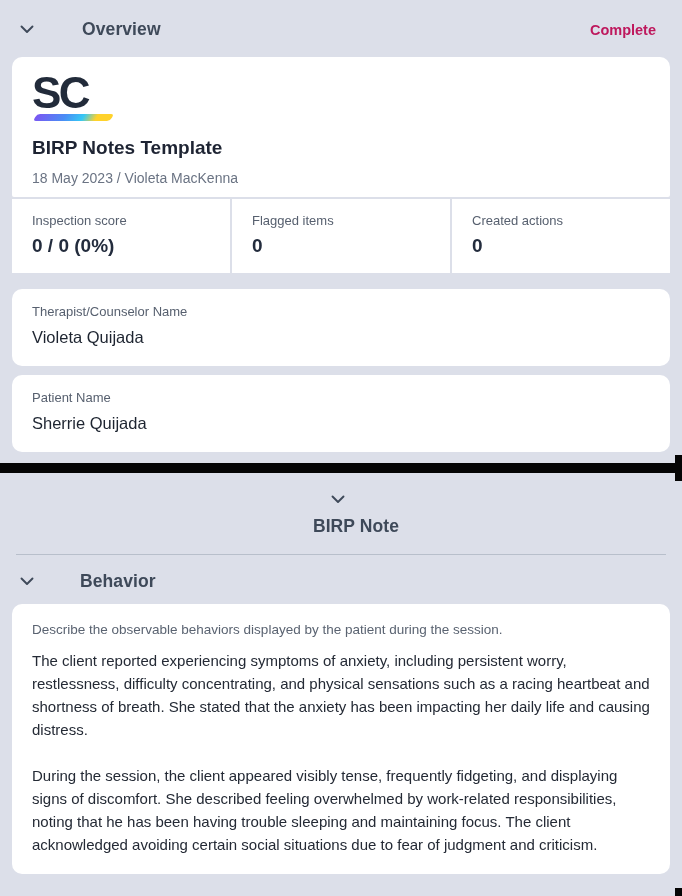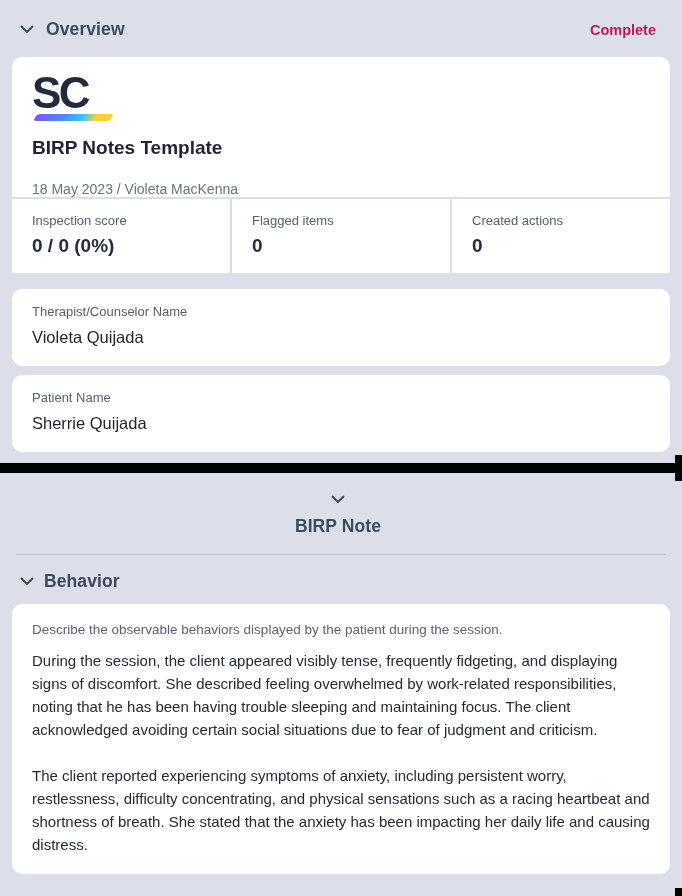--- a/index.html
+++ b/index.html
@@ -17,20 +17,21 @@
     align-items: center;
     gap: 12px;
     padding: 0 26px 0 20px;
   }
   .section-header .chev { display: inline-flex; color: #3e4959; flex: 0 0 auto; cursor: pointer; }
   .section-title {
     font-size: 17.5px;
     font-weight: 700;
     color: #3e4959;
     letter-spacing: 0.1px;
+    margin-left: 36px;
   }
   .status-complete {
     margin-left: auto;
     font-size: 14.5px;
     font-weight: 600;
     color: #be185d;
   }
   #overview-header { height: 57px; padding-top: 2px; }
   
   .card {
@@ -59,21 +60,21 @@
     transform: skewX(-30deg);
     background: linear-gradient(90deg, #7a57f2 0%, #4a8df5 38%, #35c8f5 62%, #ffd22b 80%);
   }
   .report-title {
     margin-top: 16px;
     font-size: 19px;
     font-weight: 700;
     color: #1e2433;
   }
   .report-meta {
-    margin-top: 22px;
+    margin-top: 11px;
     font-size: 14px;
     color: #6a7383;
   }
   
   #stats-row {
     display: flex;
     gap: 2px;
     margin: 2px 12px 0;
     height: 74px;
   }
@@ -205,17 +206,17 @@
   <span class="chev">
     <svg width="14" height="9" viewBox="0 0 14 9">
         <path d="M1.5 1.5 L7 7 L12.5 1.5" fill="none" stroke="currentColor" stroke-width="1.9" stroke-linecap="round" stroke-linejoin="round"></path>
       </svg>
   </span>
   <span class="section-title">Behavior</span>
 </div>
 
 <div class="card" id="behavior-card">
   <div class="question-text">Describe the observable behaviors displayed by the patient during the session.</div>
+  <p class="answer-paragraph">The client reported experiencing symptoms of anxiety, including persistent worry, restlessness, difficulty concentrating, and physical sensations such as a racing heartbeat and shortness of breath. She stated that the anxiety has been impacting her daily life and causing distress.</p>
   <p class="answer-paragraph">During the session, the client appeared visibly tense, frequently fidgeting, and displaying signs of discomfort. She described feeling overwhelmed by work-related responsibilities, noting that he has been having trouble sleeping and maintaining focus. The client acknowledged avoiding certain social situations due to fear of judgment and criticism.</p>
-  <p class="answer-paragraph">The client reported experiencing symptoms of anxiety, including persistent worry, restlessness, difficulty concentrating, and physical sensations such as a racing heartbeat and shortness of breath. She stated that the anxiety has been impacting her daily life and causing distress.</p>
 </div>
 
 <div id="corner-divider-mark"></div>
 
 </body></html>

